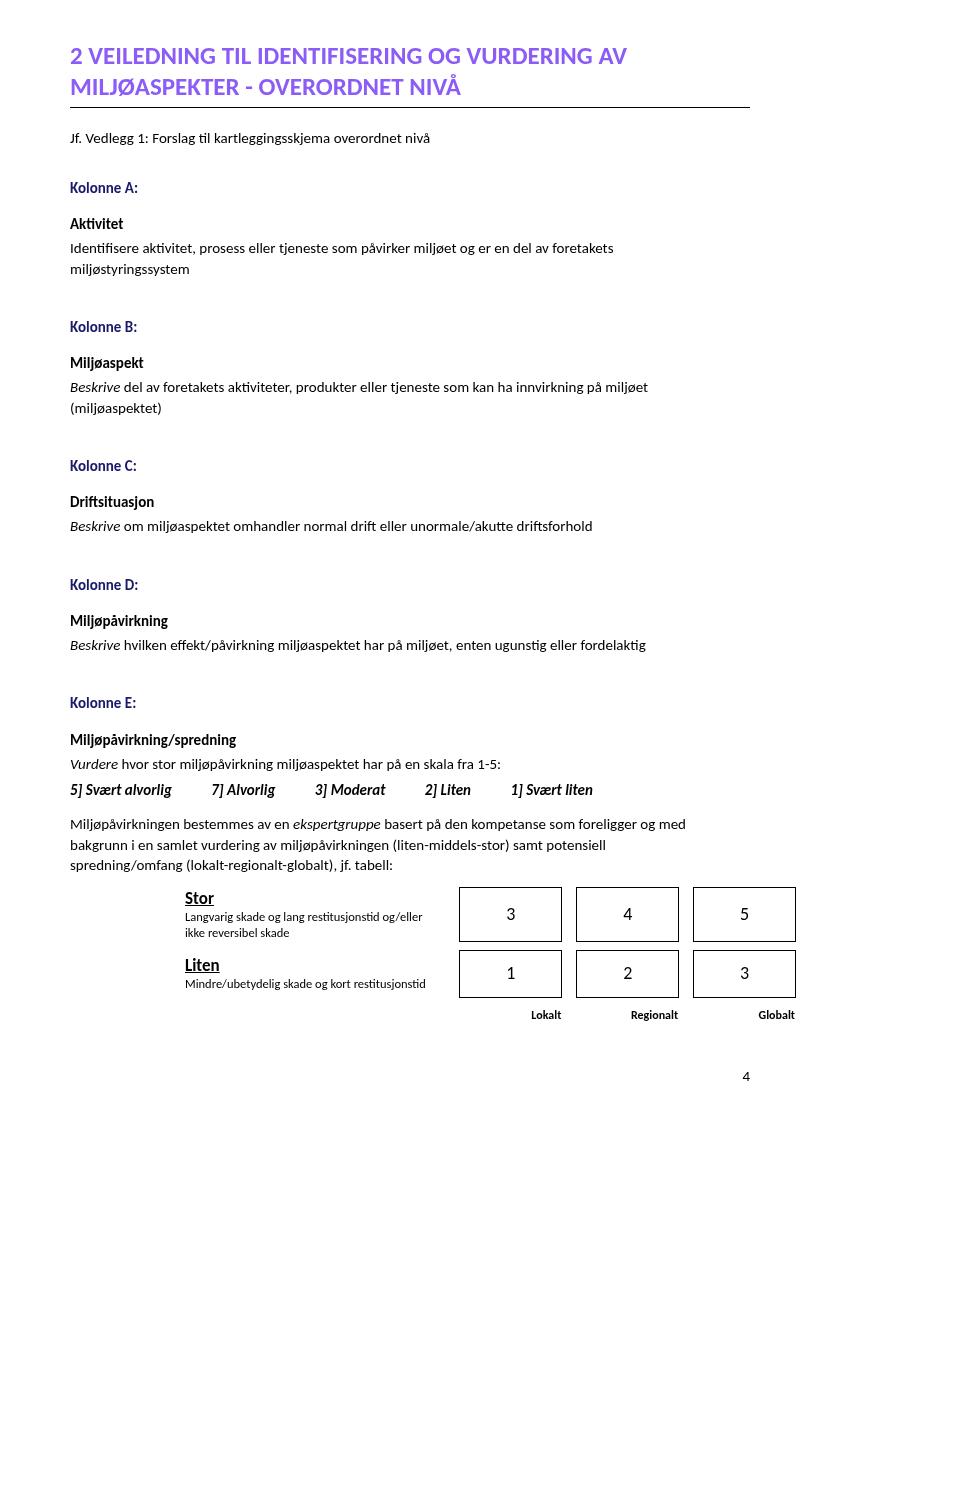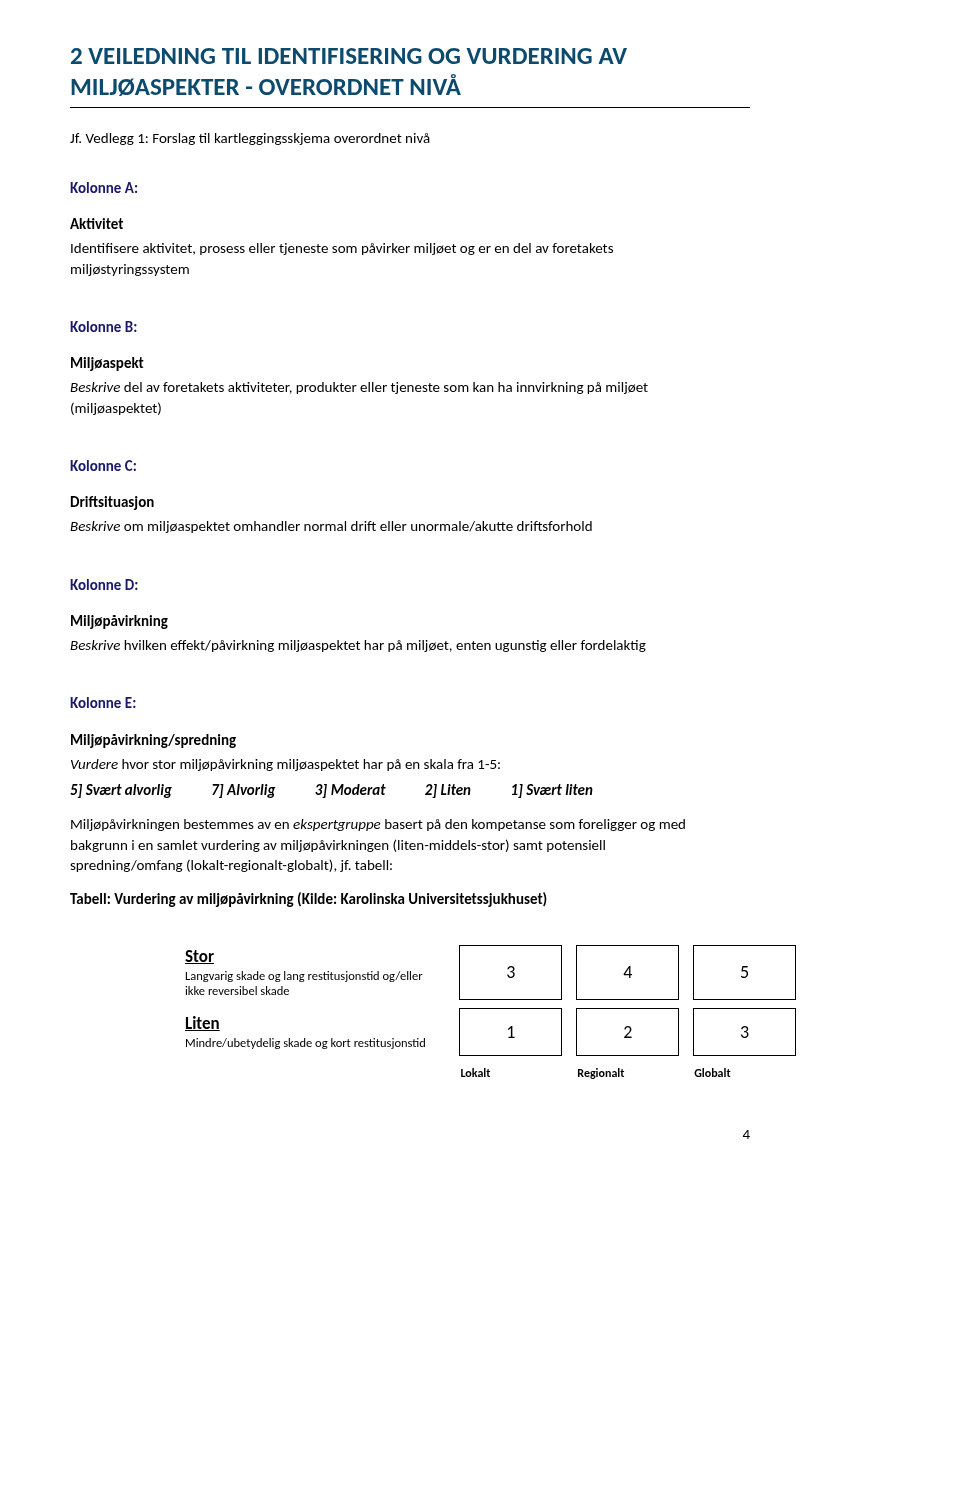--- a/index.html
+++ b/index.html
@@ -8,21 +8,21 @@
     color: #000;
     margin: 0;
     padding: 40px 70px 30px 70px;
     width: 820px;
     box-sizing: border-box;
     line-height: 1.35;
   }
   h1 {
     font-size: 25px;
     font-weight: bold;
-    color: #0c4a6e;
+    color: #8b5cf6;
     border-bottom: 1px solid #000;
     padding-bottom: 4px;
     margin: 0 0 20px 0;
     line-height: 1.25;
   }
   .subref {
     margin-bottom: 30px;
   }
   .col-section {
     margin-bottom: 34px;
@@ -80,21 +80,21 @@
   table.matrix td.rowlab b { font-size: 17px; text-decoration: underline; }
   table.matrix td.cell {
     border: 1px solid #000;
     width: 90px;
     height: 44px;
     text-align: center;
     vertical-align: middle;
     font-size: 18px;
   }
   table.matrix td.footcell {
-    text-align: left;
+    text-align: right;
     font-size: 12px;
     font-weight: bold;
   }
   .pagenum {
     text-align: right;
     font-size: 15px;
     margin-top: 8px;
   }
 </style>
 </head>
@@ -142,21 +142,20 @@
     <div class="col-title">Miljøpåvirkning/spredning</div>
     <div class="col-desc"><span class="italic">Vurdere</span><span> hvor stor miljøpåvirkning miljøaspektet har på en skala fra 1-5:</span></div>
     <div class="scale-line">
       <span class="scale-item">5] Svært alvorlig</span>
       <span class="scale-item">7] Alvorlig</span>
       <span class="scale-item">3] Moderat</span>
       <span class="scale-item">2] Liten</span>
       <span class="scale-item">1] Svært liten</span>
     </div>
     <div class="col-desc"><span>Miljøpåvirkningen bestemmes av en </span><span class="italic">ekspertgruppe</span><span> basert på den kompetanse som foreligger og med bakgrunn i en samlet vurdering av miljøpåvirkningen (liten-middels-stor) samt potensiell spredning/omfang (lokalt-regionalt-globalt), jf. tabell:</span></div>
-    <div class="tabtitle">Tabell: Vurdering av miljøpåvirkning (Kilde: Karolinska Universitetssjukhuset)</div>
 
     <table class="matrix">
       <tbody>
           <tr>
         <td class="rowlab">
           <b>Stor</b><br>
           <span>Langvarig skade og lang restitusjonstid og/eller ikke reversibel skade</span>
         </td>
         <td class="cell">3</td>
         <td class="cell">4</td>

